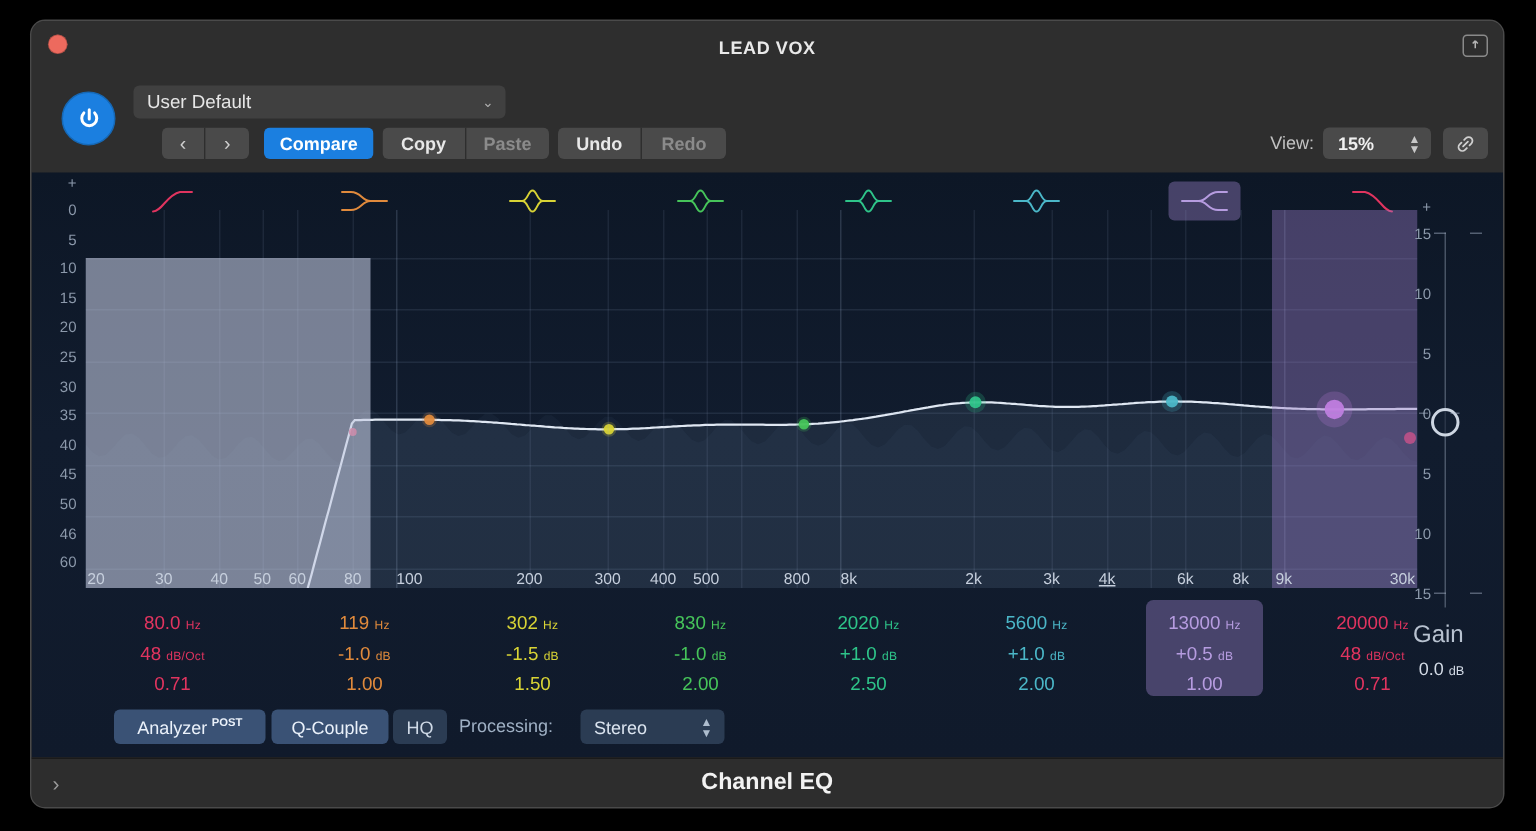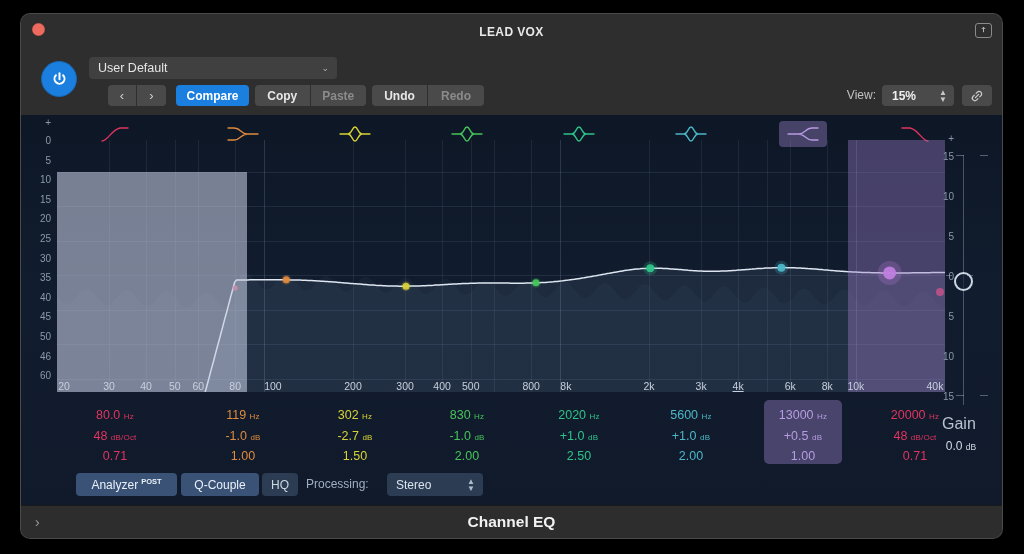--- a/index.html
+++ b/index.html
@@ -490,22 +490,22 @@
         <div class="fq" style="left: 348.123px;">300</div>
         <div class="fq" style="left: 385.105px;">400</div>
         <div class="fq" style="left: 413.79px;">500</div>
         <div class="fq" style="left: 474.21px;">800</div>
         <div class="fq" style="left: 508.895px;">8k</div>
         <div class="fq" style="left: 592px; text-align: right;">2k</div>
         <div class="fq" style="left: 644.123px;">3k</div>
         <div class="fq" style="left: 681.105px; text-decoration: underline;">4k</div>
         <div class="fq" style="left: 733.228px;">6k</div>
         <div class="fq" style="left: 770.21px;">8k</div>
-        <div class="fq" style="left: 798.895px;">10k</div>
-        <div class="fq" style="left: 878px;">40k</div>
+        <div class="fq" style="left: 798.895px;">9k</div>
+        <div class="fq" style="left: 878px;">30k</div>
       </div>
 
     <div id="gain-col">
       <div id="gain-track"></div>
       <div id="gain-knob" style="top: 139px;"></div>
       <div id="gain-label">Gain</div>
       <div id="gain-value"><span>0.0</span> <span class="u">dB</span></div>
     <div class="gl-tick" style="top: 0px;">+</div>
         <div class="gl-tick" style="top: 18px;">15</div>
         <div class="gl-tick" style="top: 58px;">10</div>
@@ -528,21 +528,21 @@
           <div class="pline" style="color: rgb(224, 52, 95);"><span>48</span> <span class="u">dB/Oct</span></div>
           <div class="pline" style="color: rgb(224, 52, 95);">0.71</div>
         </div>
         <div class="pcol" style="left: 186px;">
           <div class="pline" style="color: rgb(224, 138, 60);"><span>119</span> <span class="u">Hz</span></div>
           <div class="pline" style="color: rgb(224, 138, 60);"><span>-1.0</span> <span class="u">dB</span></div>
           <div class="pline" style="color: rgb(224, 138, 60);">1.00</div>
         </div>
         <div class="pcol" style="left: 298px;">
           <div class="pline" style="color: rgb(216, 211, 53);"><span>302</span> <span class="u">Hz</span></div>
-          <div class="pline" style="color: rgb(216, 211, 53);"><span>-2.7</span> <span class="u">dB</span></div>
+          <div class="pline" style="color: rgb(216, 211, 53);"><span>-1.5</span> <span class="u">dB</span></div>
           <div class="pline" style="color: rgb(216, 211, 53);">1.50</div>
         </div>
         <div class="pcol" style="left: 410px;">
           <div class="pline" style="color: rgb(70, 196, 90);"><span>830</span> <span class="u">Hz</span></div>
           <div class="pline" style="color: rgb(70, 196, 90);"><span>-1.0</span> <span class="u">dB</span></div>
           <div class="pline" style="color: rgb(70, 196, 90);">2.00</div>
         </div>
         <div class="pcol" style="left: 522px;">
           <div class="pline" style="color: rgb(46, 196, 137);"><span>2020</span> <span class="u">Hz</span></div>
           <div class="pline" style="color: rgb(46, 196, 137);"><span>+1.0</span> <span class="u">dB</span></div>

